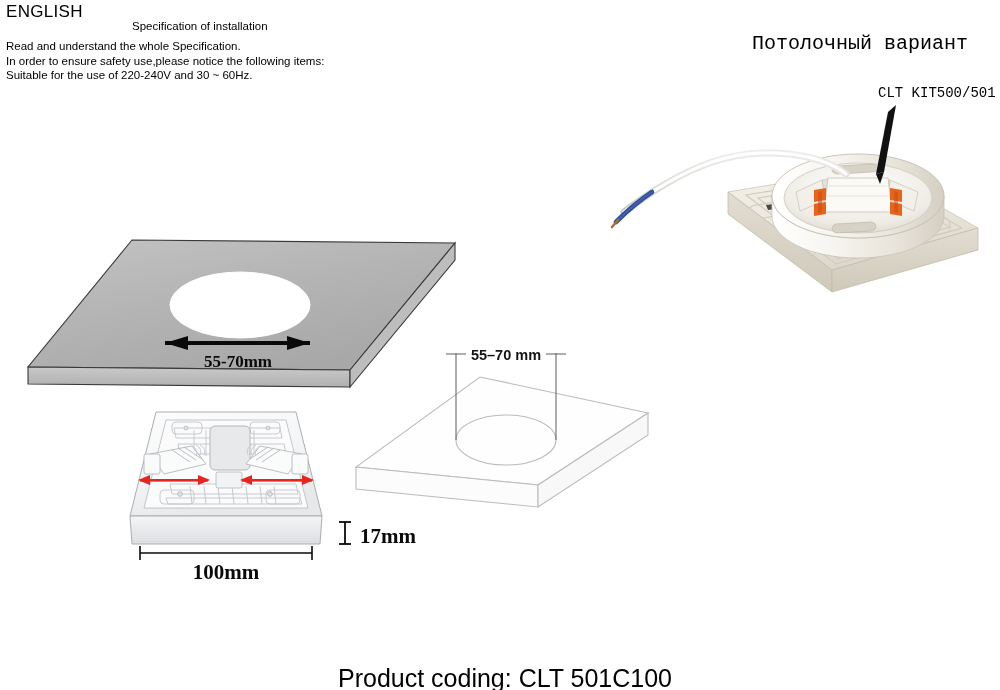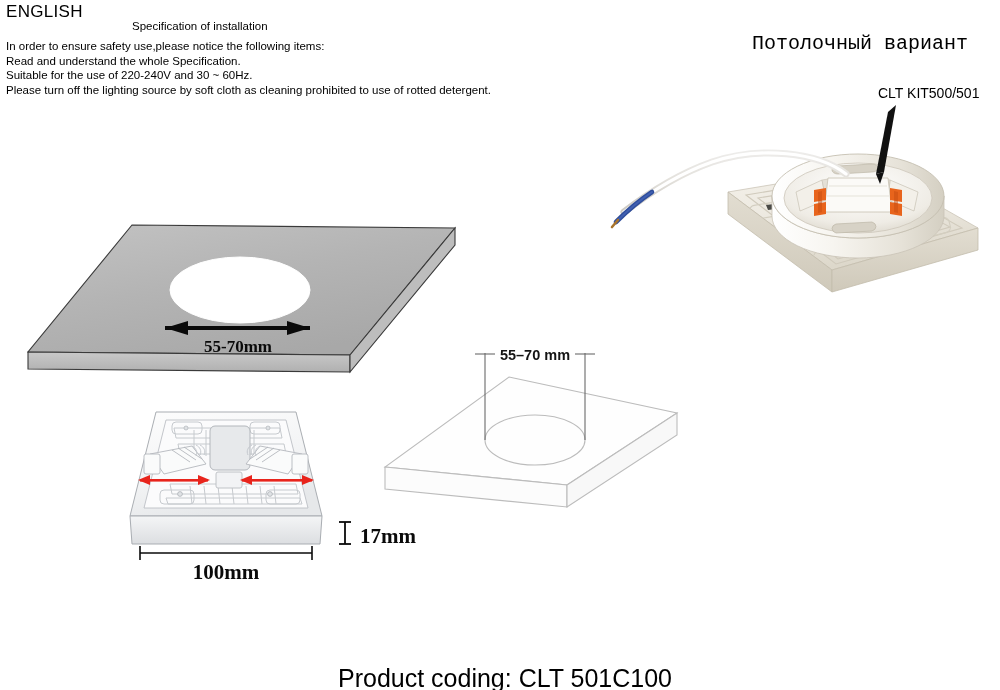--- a/index.html
+++ b/index.html
@@ -36,21 +36,21 @@
 
   
   #ceiling-heading {
     left: 752px; top: 32px;
     font-size: 20px;
     white-space: nowrap;
     font-family: Liberation Mono, monospace;
   }
   #kit-code {
     left: 878px; top: 85px;
-    font-family: Liberation Sans, sans-serif;
+    font-family: Liberation Mono, monospace;
     font-size: 14px;
     white-space: nowrap;
   }
 
   
   #product-coding {
     left: 338px; top: 664px;
     font-size: 25px;
     white-space: nowrap;
   }
@@ -70,24 +70,23 @@
   }
 </style>
 </head>
 <body>
 
 <div class="abs" id="lang-label">ENGLISH</div>
 
 <div class="abs" id="spec-title">Specification of installation</div>
 
 <div class="abs" id="spec-lines">
+  <div>Read and understand the whole Specification.</div>
   <div>In order to ensure safety use,please notice the following items:</div>
-  <div>Read and understand the whole Specification.</div>
   <div>Suitable for the use of 220-240V and 30 ~ 60Hz.</div>
-  <div>Please turn off the lighting source by soft cloth as cleaning prohibited to use of rotted detergent.</div>
 </div>
 
 <div class="abs" id="ceiling-heading">Потолочный вариант</div>
 
 <div class="abs" id="kit-code">CLT KIT500/501</div>
 
 <div class="fig" style="left:600px; top:100px;">
   <svg width="400" height="230" viewBox="0 0 400 230">
     <defs>
       <linearGradient id="plateTop" x1="0" y1="0" x2="0.3" y2="1">
@@ -209,21 +208,21 @@
       <path d="M18,120 L12,127" stroke="#a9742c" stroke-width="2.6"></path>
     </g>
 
     <g>
       <polygon points="296,5 288,12 276,74 284,72" fill="#111111"></polygon>
       <polygon points="276,74 284,72 280,84" fill="#111111"></polygon>
     </g>
   </svg>
 </div>
 
-<div class="fig" style="left:10px; top:200px;">
+<div class="fig" style="left:10px; top:215px;">
   <svg width="470" height="185" viewBox="0 0 470 185">
     <defs>
       <linearGradient id="grayTop" x1="0" y1="0" x2="0.6" y2="1">
         <stop offset="0%" stop-color="#c3c3c3"></stop>
         <stop offset="50%" stop-color="#b4b4b4"></stop>
         <stop offset="100%" stop-color="#a8a8a8"></stop>
       </linearGradient>
       <linearGradient id="graySide" x1="0" y1="0" x2="0" y2="1">
         <stop offset="0%" stop-color="#c9c9c9"></stop>
         <stop offset="100%" stop-color="#b0b0b0"></stop>
@@ -240,21 +239,21 @@
 
     <g fill="#0a0a0a">
       <polygon points="155,126 300,126 300,130 155,130"></polygon>
       <polygon points="155,128 178,121 178,135"></polygon>
       <polygon points="300,128 277,121 277,135"></polygon>
     </g>
     <text class="dim-serif" x="228" y="152" font-size="17" text-anchor="middle" fill="#0a0a0a">55-70mm</text>
   </svg>
 </div>
 
-<div class="fig" style="left:367px; top:335px;">
+<div class="fig" style="left:338px; top:335px;">
   <svg width="340" height="190" viewBox="0 0 340 190">
     <g fill="none" stroke="#bcbcbc" stroke-width="1.1">
 
       <polygon points="142,42 310,78 200,150 18,132" fill="#fefefe"></polygon>
 
       <polygon points="18,132 200,150 200,172 18,154" fill="#fcfcfc"></polygon>
 
       <polygon points="200,150 310,78 310,100 200,172" fill="#f8f8f8"></polygon>
 
       <ellipse cx="168" cy="105" rx="50" ry="25"></ellipse>

